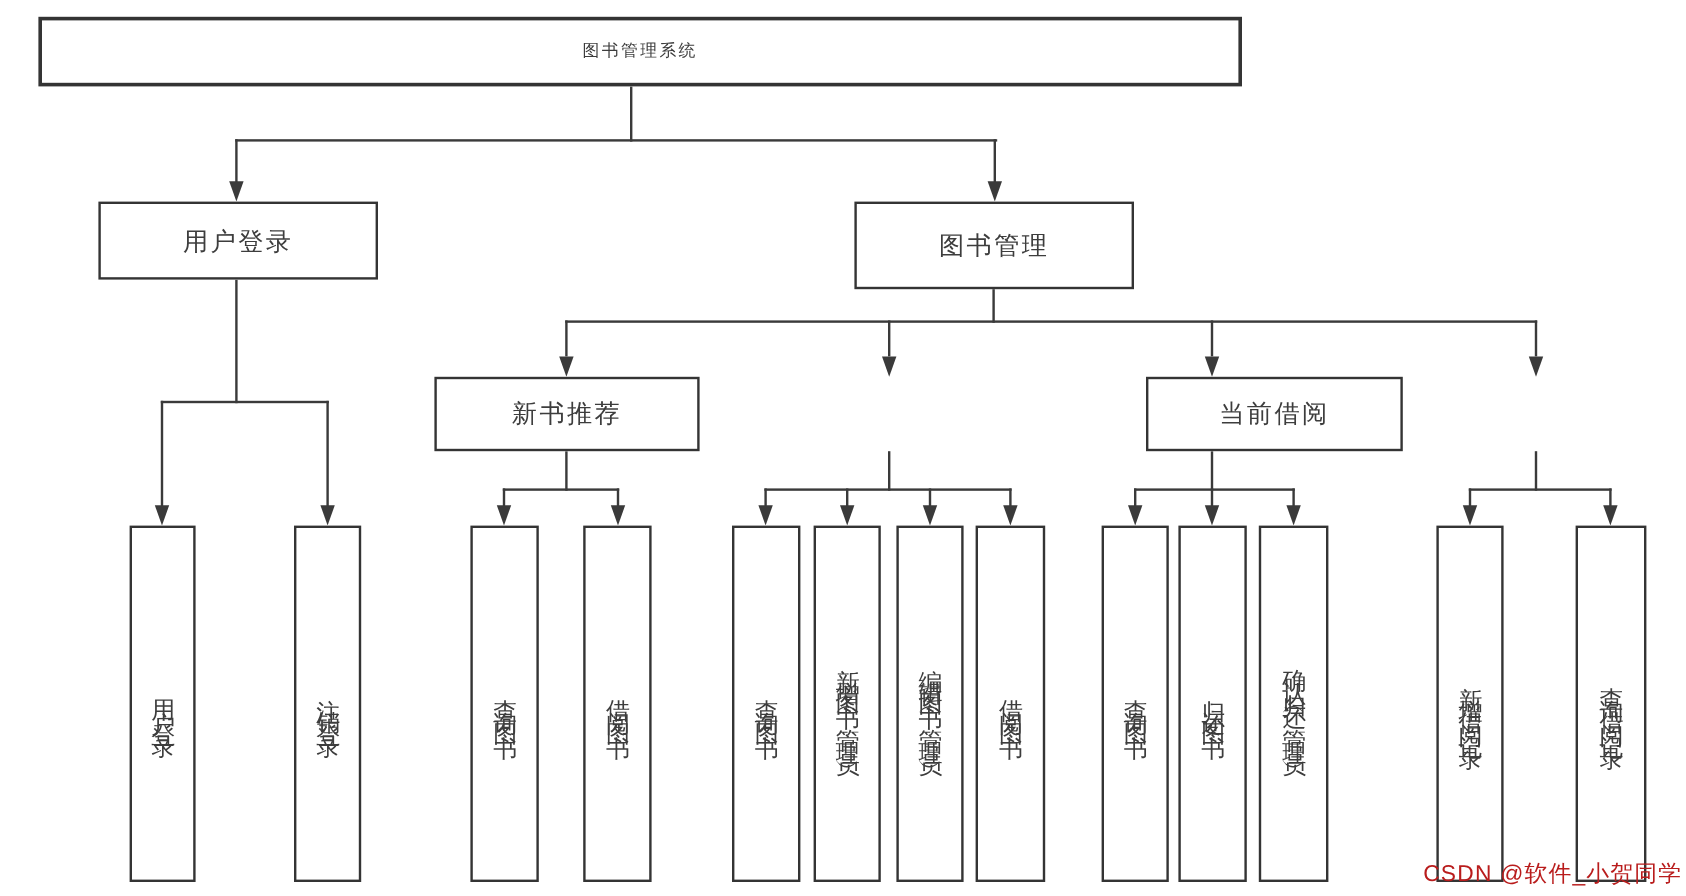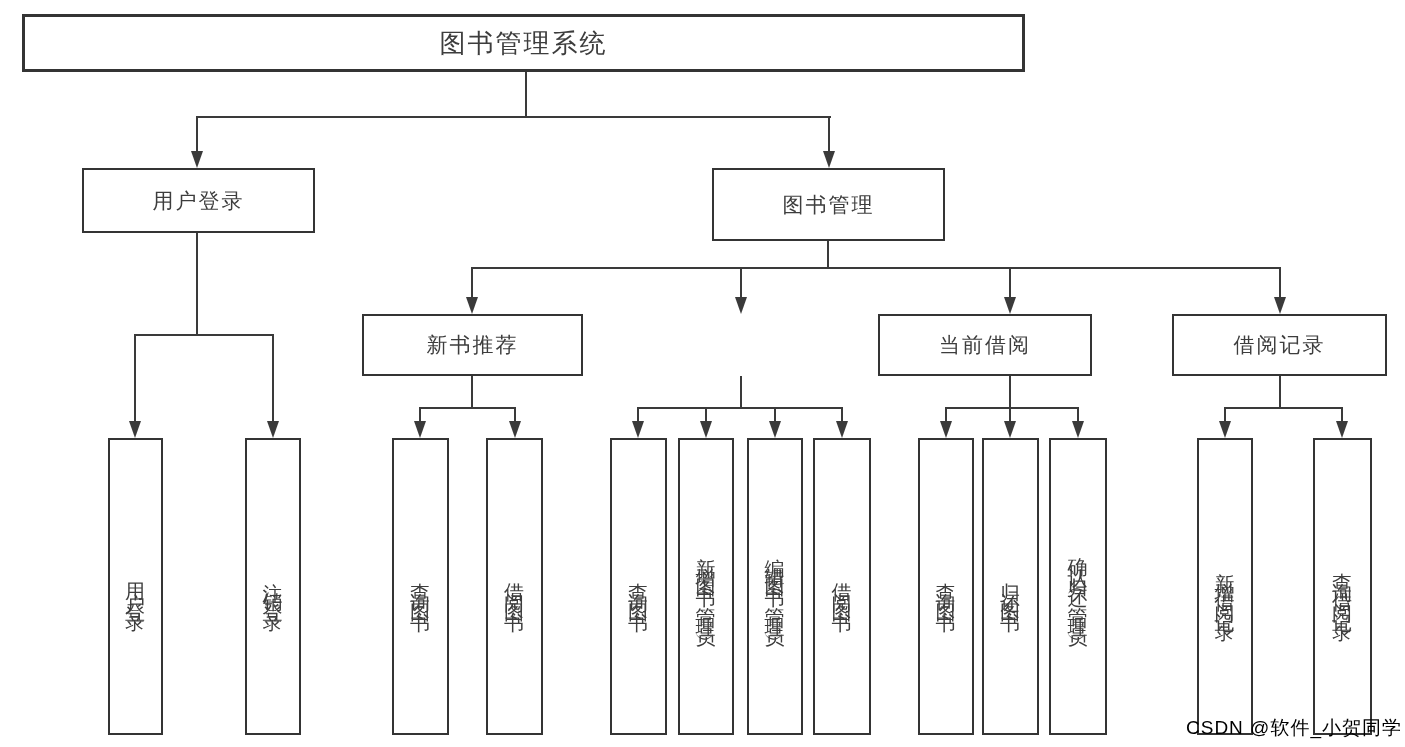--- a/index.html
+++ b/index.html
@@ -20,21 +20,22 @@
     display: flex;
     align-items: center;
     justify-content: center;
     font-size: 21px;
     letter-spacing: 2px;
     color: #3d3d3d;
     z-index: 2;
   }
   .hbox.root {
     border-width: 3px;
-    font-size: 26px;
+    font-size: 14px;
+    margin-left: 10px;
   }
   
   .leaf {
     position: absolute;
     box-sizing: border-box;
     top: 438px;
     height: 297px;
     background: #ffffff;
     border: 2.5px solid #343434;
     display: flex;
@@ -67,21 +68,21 @@
     border-left: 6px solid transparent;
     border-right: 6px solid transparent;
     border-top: 17px solid #3a3a3a;
     z-index: 1;
   }
   .watermark {
     position: absolute;
     left: 1186px;
     top: 715px;
     font-size: 19px;
-    color: #000000;
+    color: #b91c1c;
     letter-spacing: 1px;
     z-index: 3;
     white-space: nowrap;
   }
 </style>
 </head>
 <body>
 
 <div id="canvas">
 
@@ -95,27 +96,24 @@
 
   <div class="hbox" style="left:712px;top:168px;width:233px;height:73px;">
     <span>图书管理</span>
   </div>
 
   <div class="hbox" style="left:362px;top:314px;width:221px;height:62px;">
     <span>新书推荐</span>
   </div>
 
 
-  <div class="hbox" style="left:878px;top:314px;width:214px;height:62px;text-align:right;">
+  <div class="hbox" style="left:955px;top:314px;width:214px;height:62px;text-align:right;">
     <span>当前借阅</span>
   </div>
 
-  <div class="hbox" style="left:1172px;top:314px;width:215px;height:62px;">
-    <span>借阅记录</span>
-  </div>
 
   <div class="leaf" style="left:108px;width:55px;">
     <span>用户登录</span>
   </div>
   <div class="leaf" style="left:245px;width:56px;">
     <span>注销登录</span>
   </div>
 
   <div class="leaf" style="left:392px;width:57px;">
     <span>查询图书</span>

